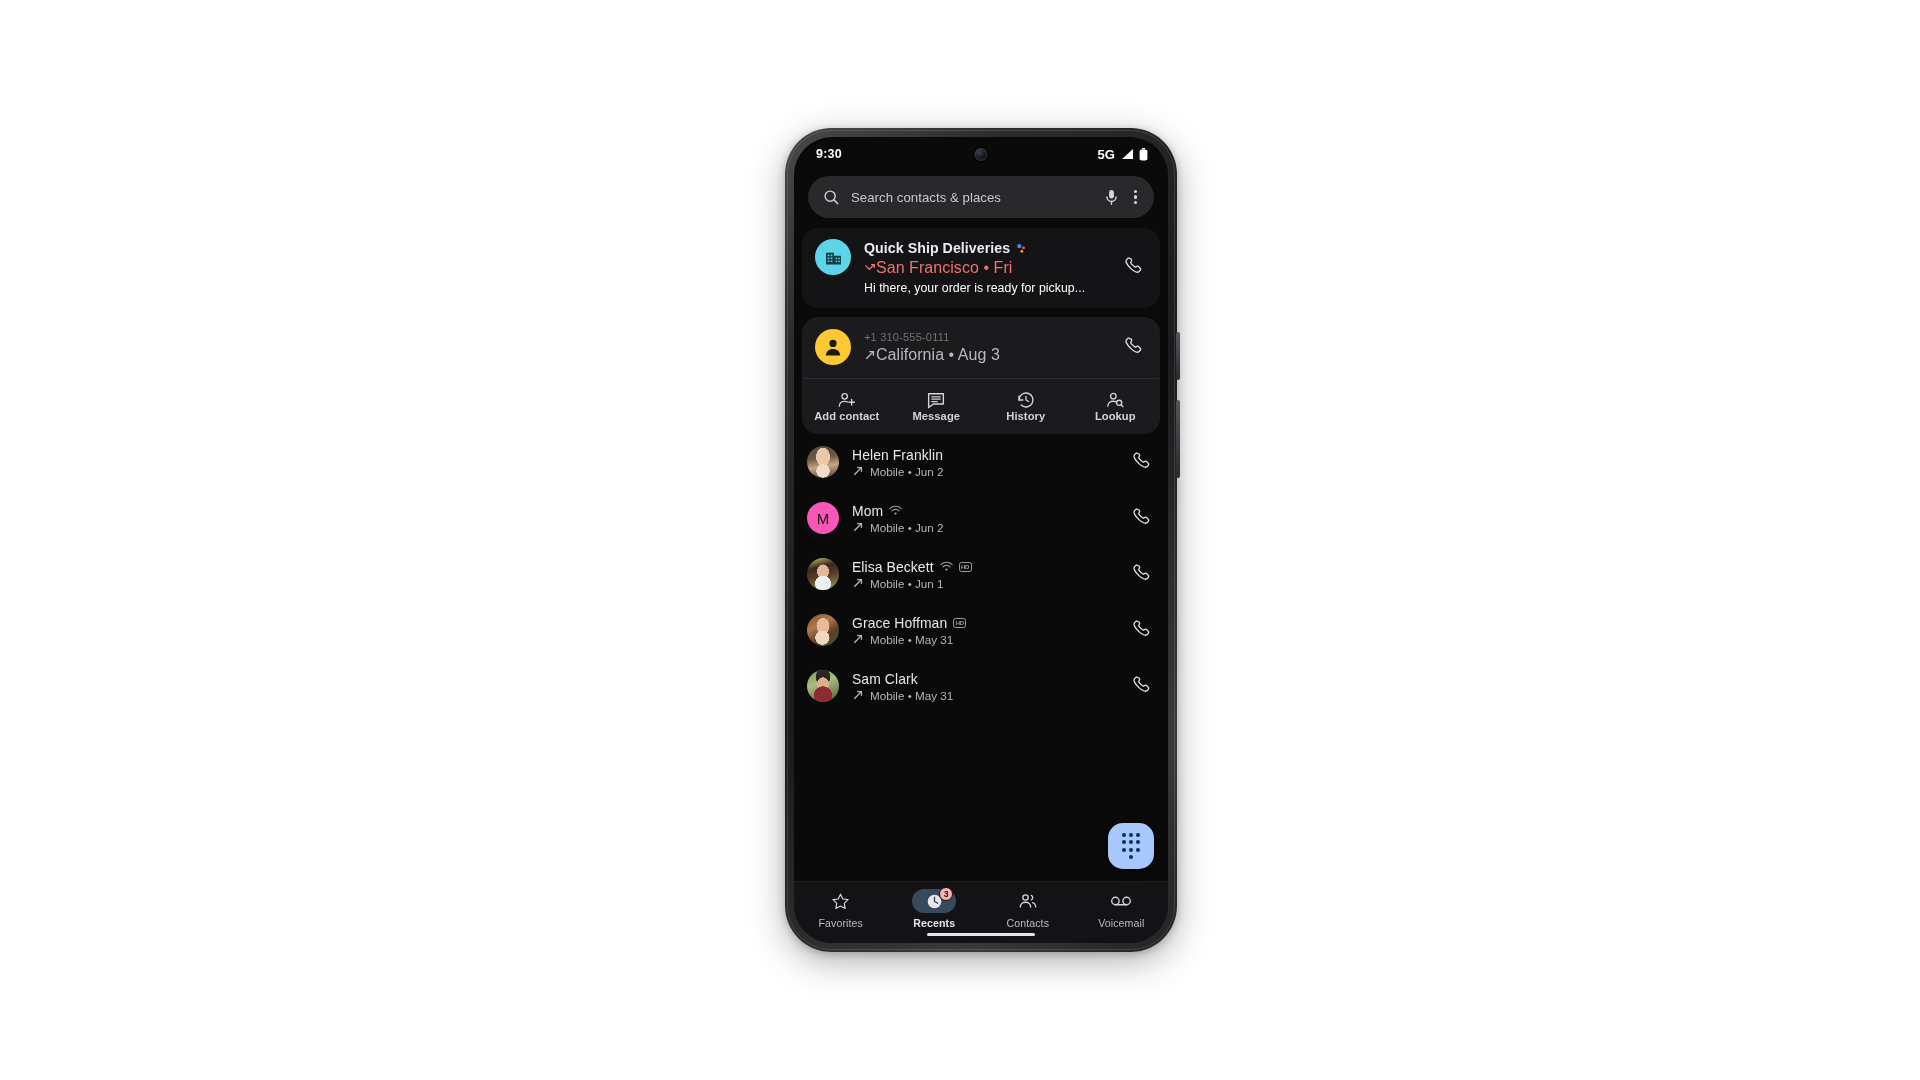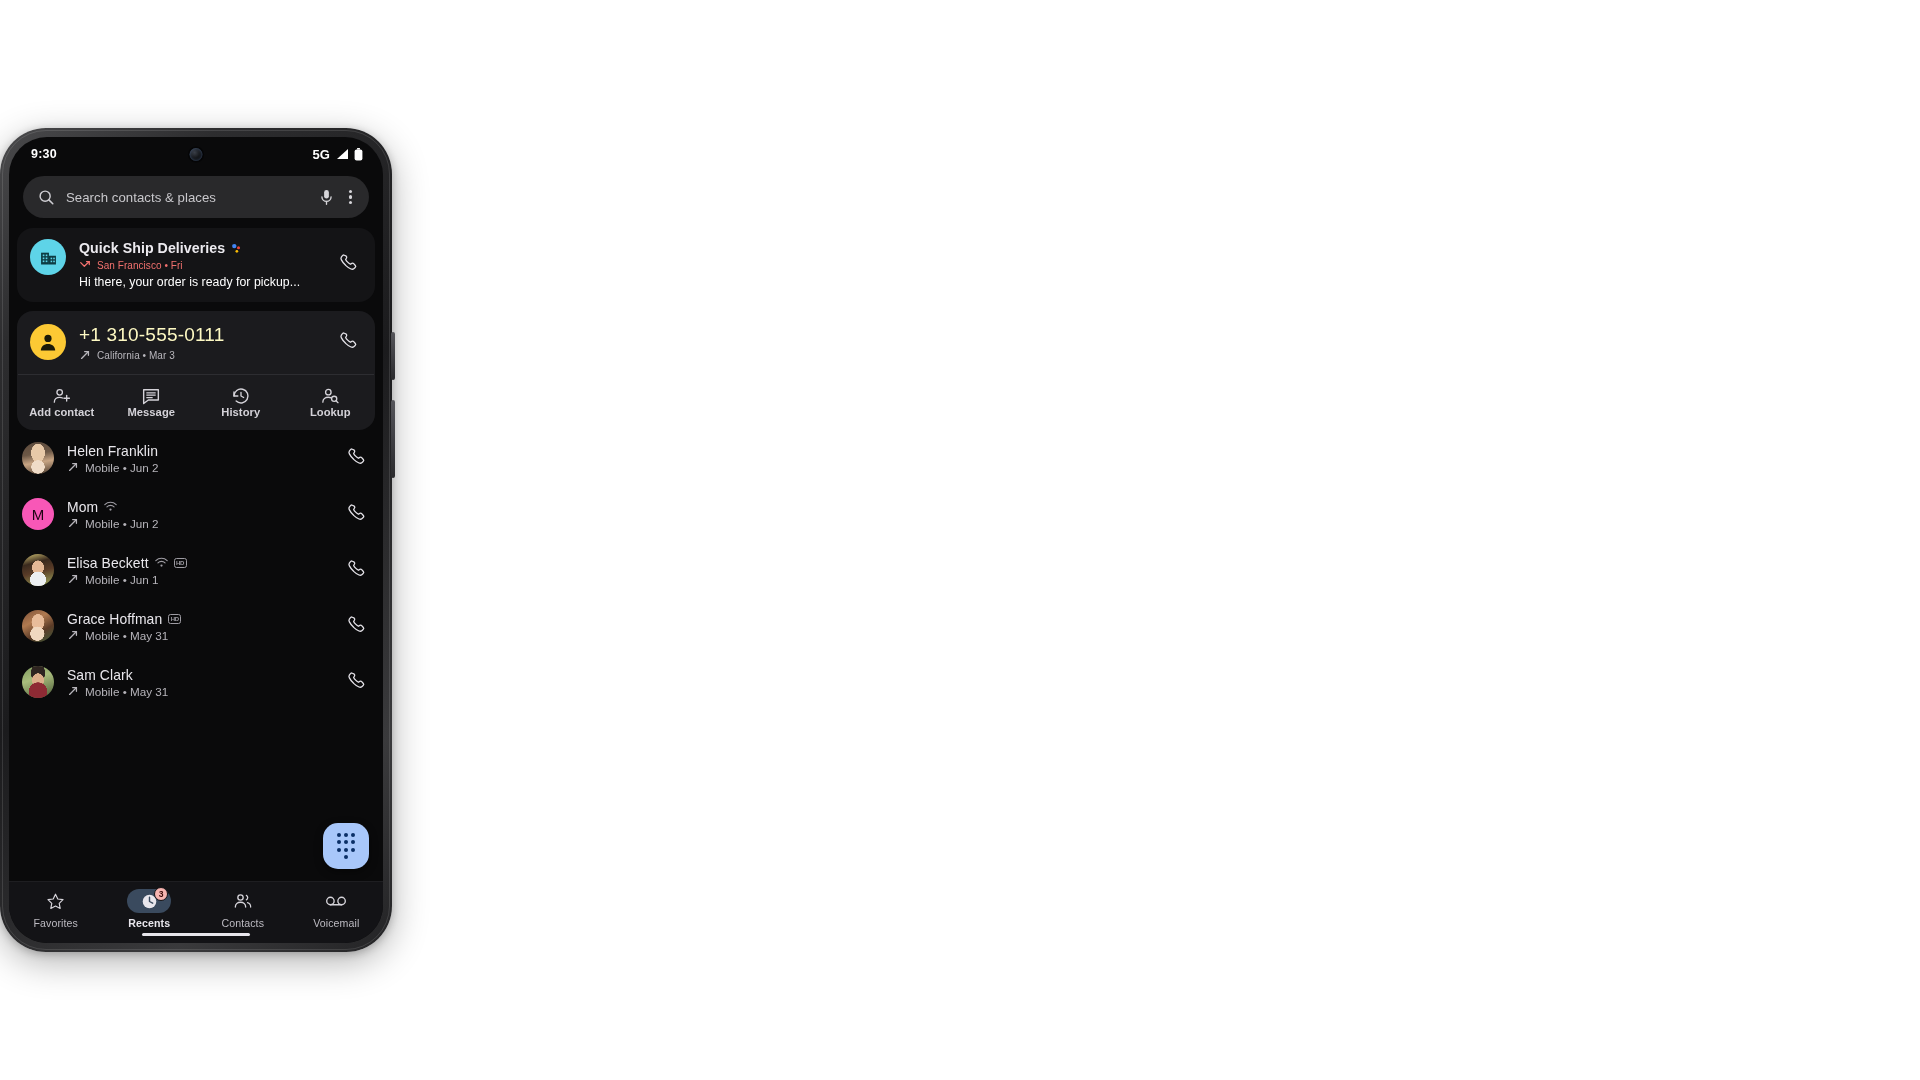--- a/index.html
+++ b/index.html
@@ -5,21 +5,21 @@
   * { box-sizing: border-box; margin: 0; padding: 0; }
   html, body {
     width: 1920px; height: 1080px;
     background: #ffffff;
     font-family: "Liberation Sans", sans-serif;
     overflow: hidden;
   }
   #stage {
     position: relative;
     width: 1920px; height: 1080px;
-    display: flex; align-items: center; justify-content: flex-start;
+    display: flex; align-items: center; justify-content: center; padding-left: 42px;
   }
 
   
   .phone-frame {
     position: relative;
     width: 392px; height: 824px;
     border-radius: 46px;
     background: linear-gradient(135deg,#4a4a4c 0%,#2d2d2f 18%,#1b1b1d 50%,#3a3a3c 82%,#232325 100%);
     padding: 9px;
     box-shadow: 0 10px 36px rgba(0,0,0,.30), 0 2px 8px rgba(0,0,0,.22);
@@ -93,33 +93,33 @@
     display:flex; align-items:center; justify-content:center; overflow:hidden;
   }
   .av-36 { width:36px; height:36px; }
   .av-32 { width:32px; height:32px; }
   .biz-main { flex:1; min-width:0; padding-top:1px; }
   .row-title {
     color:#eceaef; font-size:14.2px; font-weight:700; letter-spacing:.05px;
     display:flex; align-items:center; gap:6px;
   }
   .row-sub {
-    display:flex; align-items:center; gap:6px;
-    margin-top:3px; font-size:10px; color:#b9b7bd; letter-spacing:.05px;
+    display:flex; align-items:center; gap:0;
+    margin-top:3px; font-size:16px; color:#b9b7bd; letter-spacing:.05px;
   }
   .row-sub.spam { color:#f2716e; }
   .biz-msg { margin-top:4px; color:#ffffff; font-size:12.3px; letter-spacing:.04px; }
   .call-btn { flex:0 0 auto; padding:4px; cursor:pointer; align-self:center; }
 
   
   .exp-card {
     background:#1b1b1e; margin: 9px 8px 0 8px; border-radius:16px; overflow:hidden;
   }
   .exp-top { display:flex; align-items:center; gap:13px; padding: 12px 13px 13px 13px; }
-  .exp-name { color:#fef9c3; font-size:19px; letter-spacing:.2px; }
+  .exp-name { color:#737373; font-size:11px; letter-spacing:.2px; }
   .exp-divider { height:1px; background:#2d2d31; margin:0 1px; }
   .exp-actions { display:flex; }
   .exp-action {
     flex:1; display:flex; flex-direction:column; align-items:center; 
     padding: 11px 0 12px 0; cursor:pointer;font-weight:bold;
   }
   .exp-action span { color:#d4d2d8; font-size:11.2px; letter-spacing:.05px; }
 
   
   .call-list { padding: 0 8px; }
@@ -286,21 +286,21 @@
                 <path d="M4.8 20.5 c0-4 3.2-6.6 7.2-6.6 s7.2 2.6 7.2 6.6 z" fill="#1a1a08"></path>
               </svg>
             </div>
             <div class="biz-main">
               <div class="exp-name">+1 310-555-0111</div>
               <div class="row-sub">
                 <svg width="12" height="12" viewBox="0 0 14 14">
                   <path d="M3 11 L11 3" fill="none" stroke="#b9b7bd" stroke-width="1.5" stroke-linecap="round"></path>
                   <path d="M11 3 L11 7.4 M11 3 L6.6 3" fill="none" stroke="#b9b7bd" stroke-width="1.5" stroke-linecap="round"></path>
                 </svg>
-                <span>California • Mar 3</span>
+                <span>California • Aug 3</span>
               </div>
             </div>
             <div class="call-btn">
               <svg width="19" height="19" viewBox="0 0 22 22">
                 <path d="M6.2 2.6 c-.7-.5-1.7-.3-2.2.4 L2.7 4.7 c-.6.9-.6 2 .1 3.3 1.1 2.2 2.8 4.4 4.9 6.3 2 1.9 4.2 3.4 6.2 4.2 1.3.5 2.4.4 3.2-.3 l1.6-1.4 c.7-.6.8-1.6.2-2.3 l-1.9-2.2 c-.5-.6-1.4-.7-2.1-.3 l-1.7 1 c-1.1-.6-2.2-1.4-3.2-2.4 -1-1-1.8-2-2.3-3.1 l1-1.7 c.4-.7.3-1.6-.3-2.1 z" fill="none" stroke="#e4e2e8" stroke-width="1.5" stroke-linejoin="round"></path>
               </svg>
             </div>
           </div>
           <div class="exp-divider"></div>
           <div class="exp-actions">

